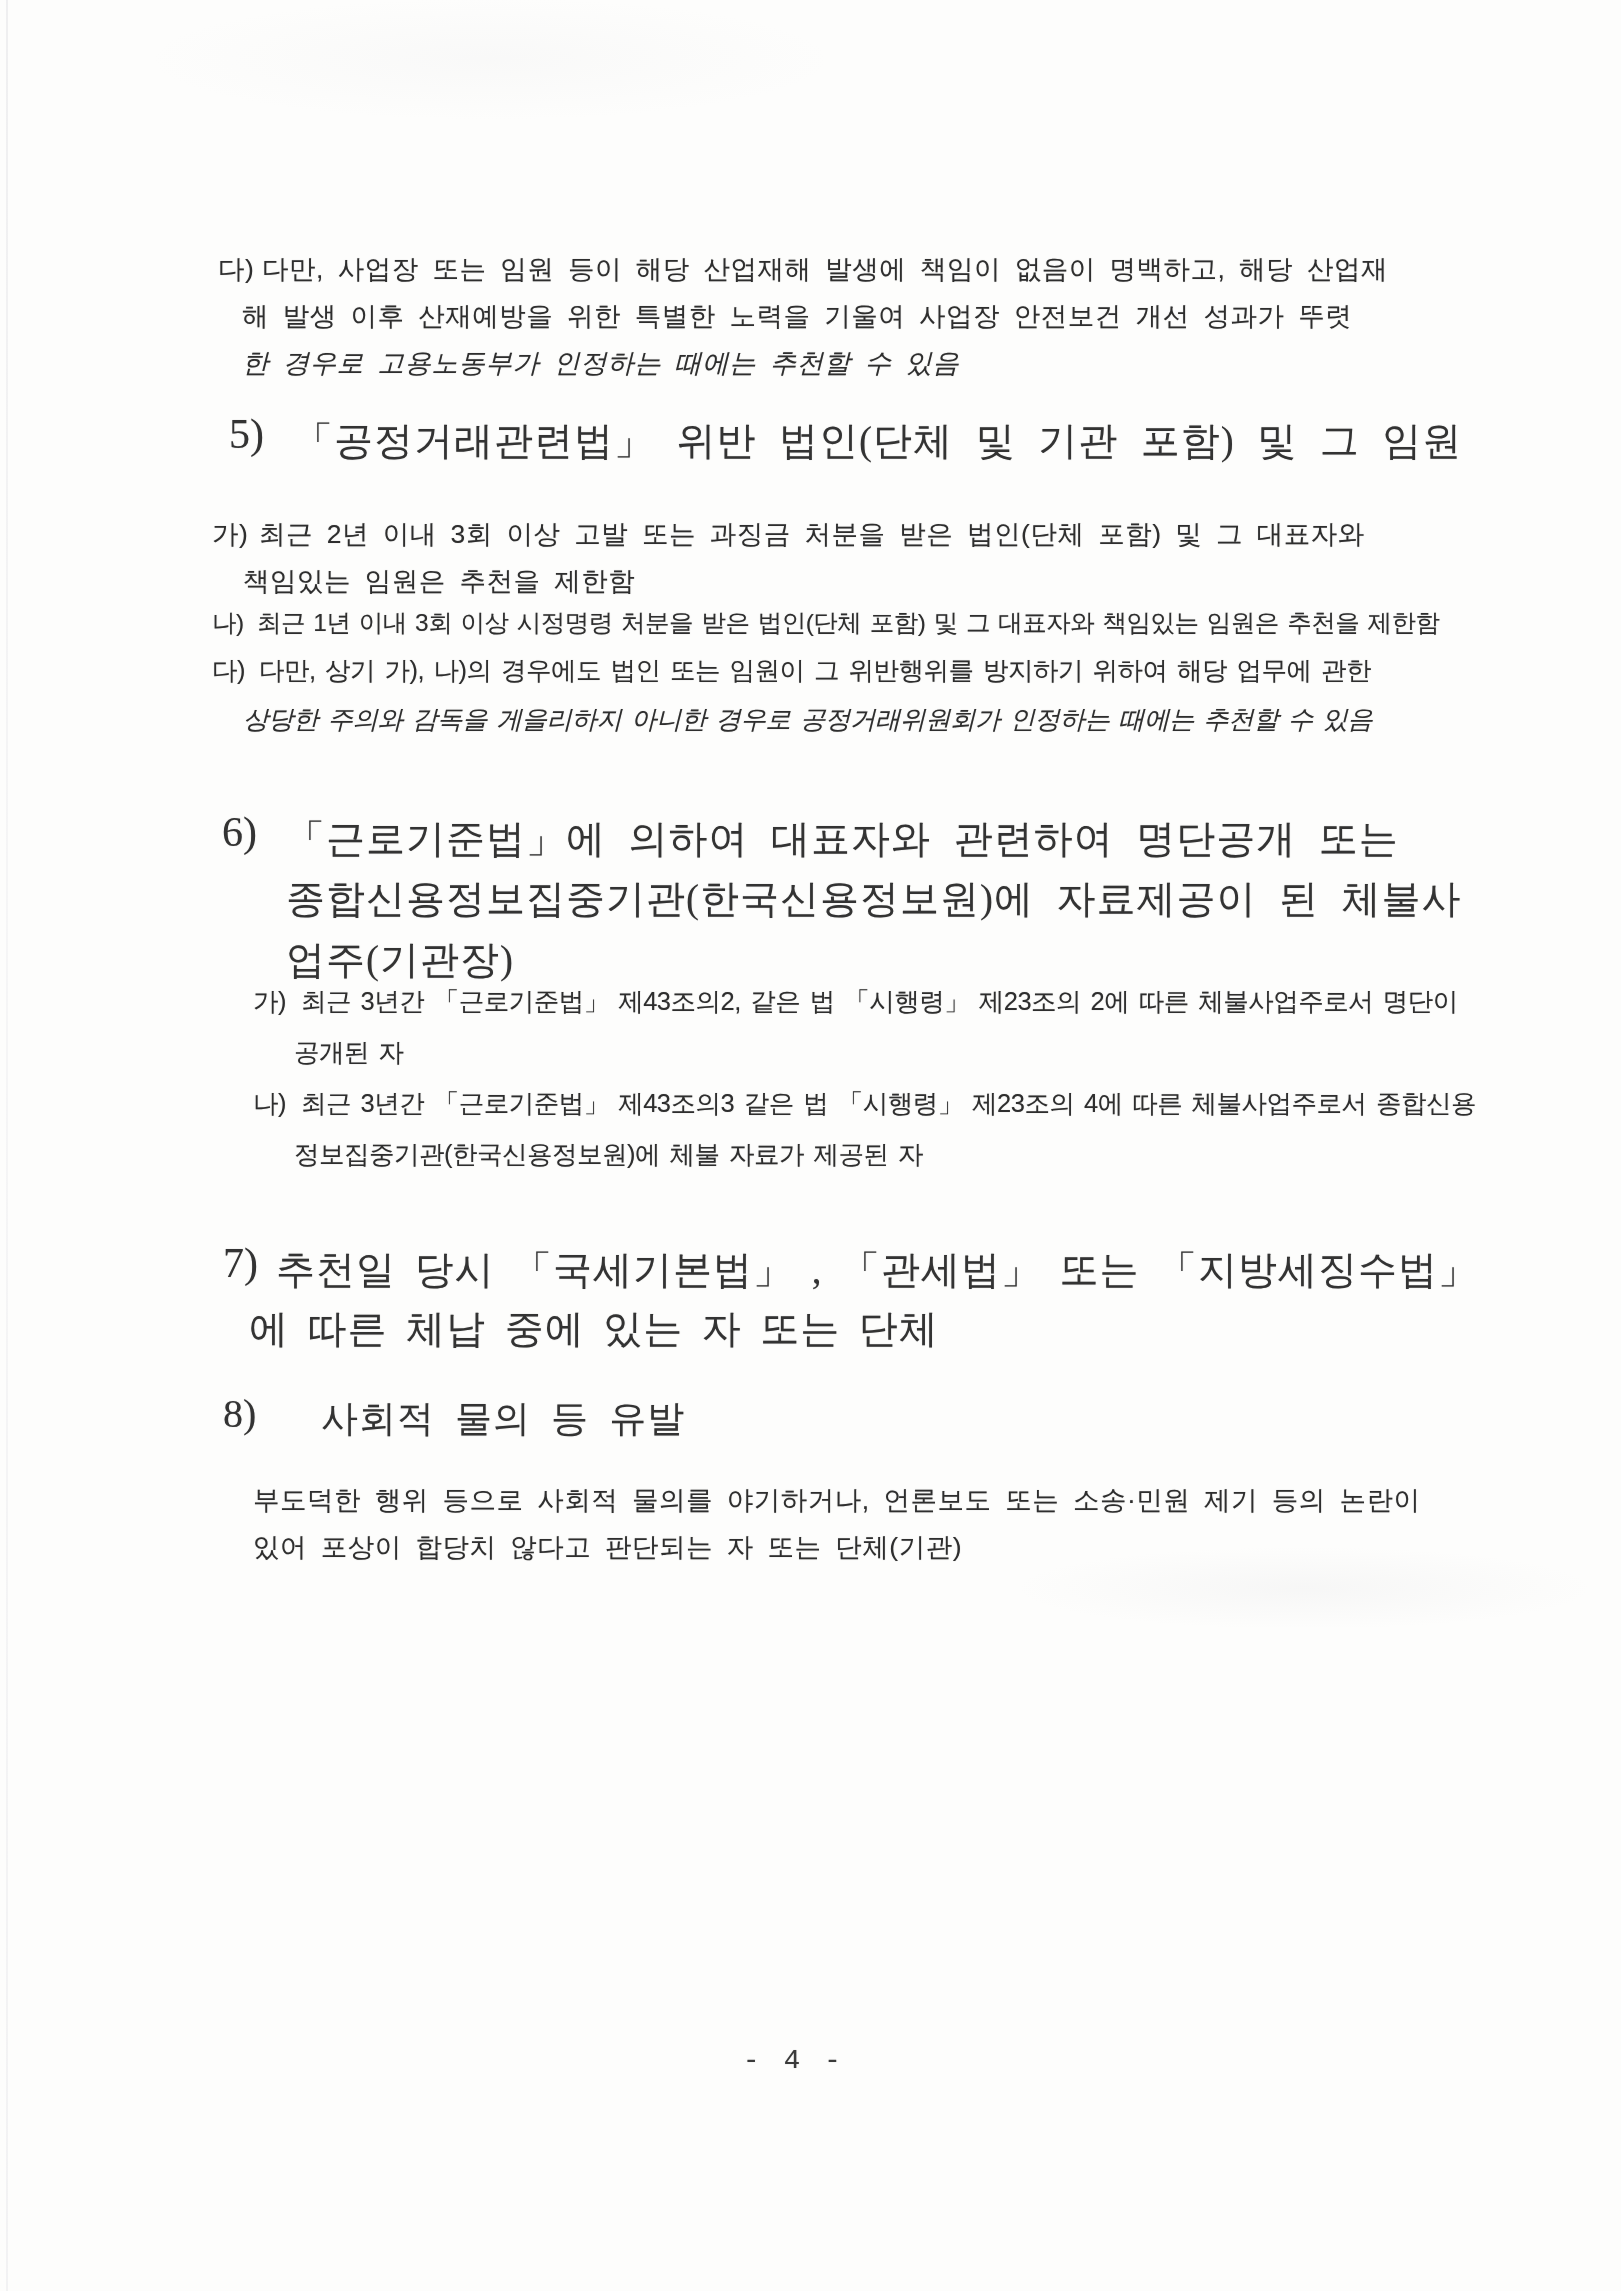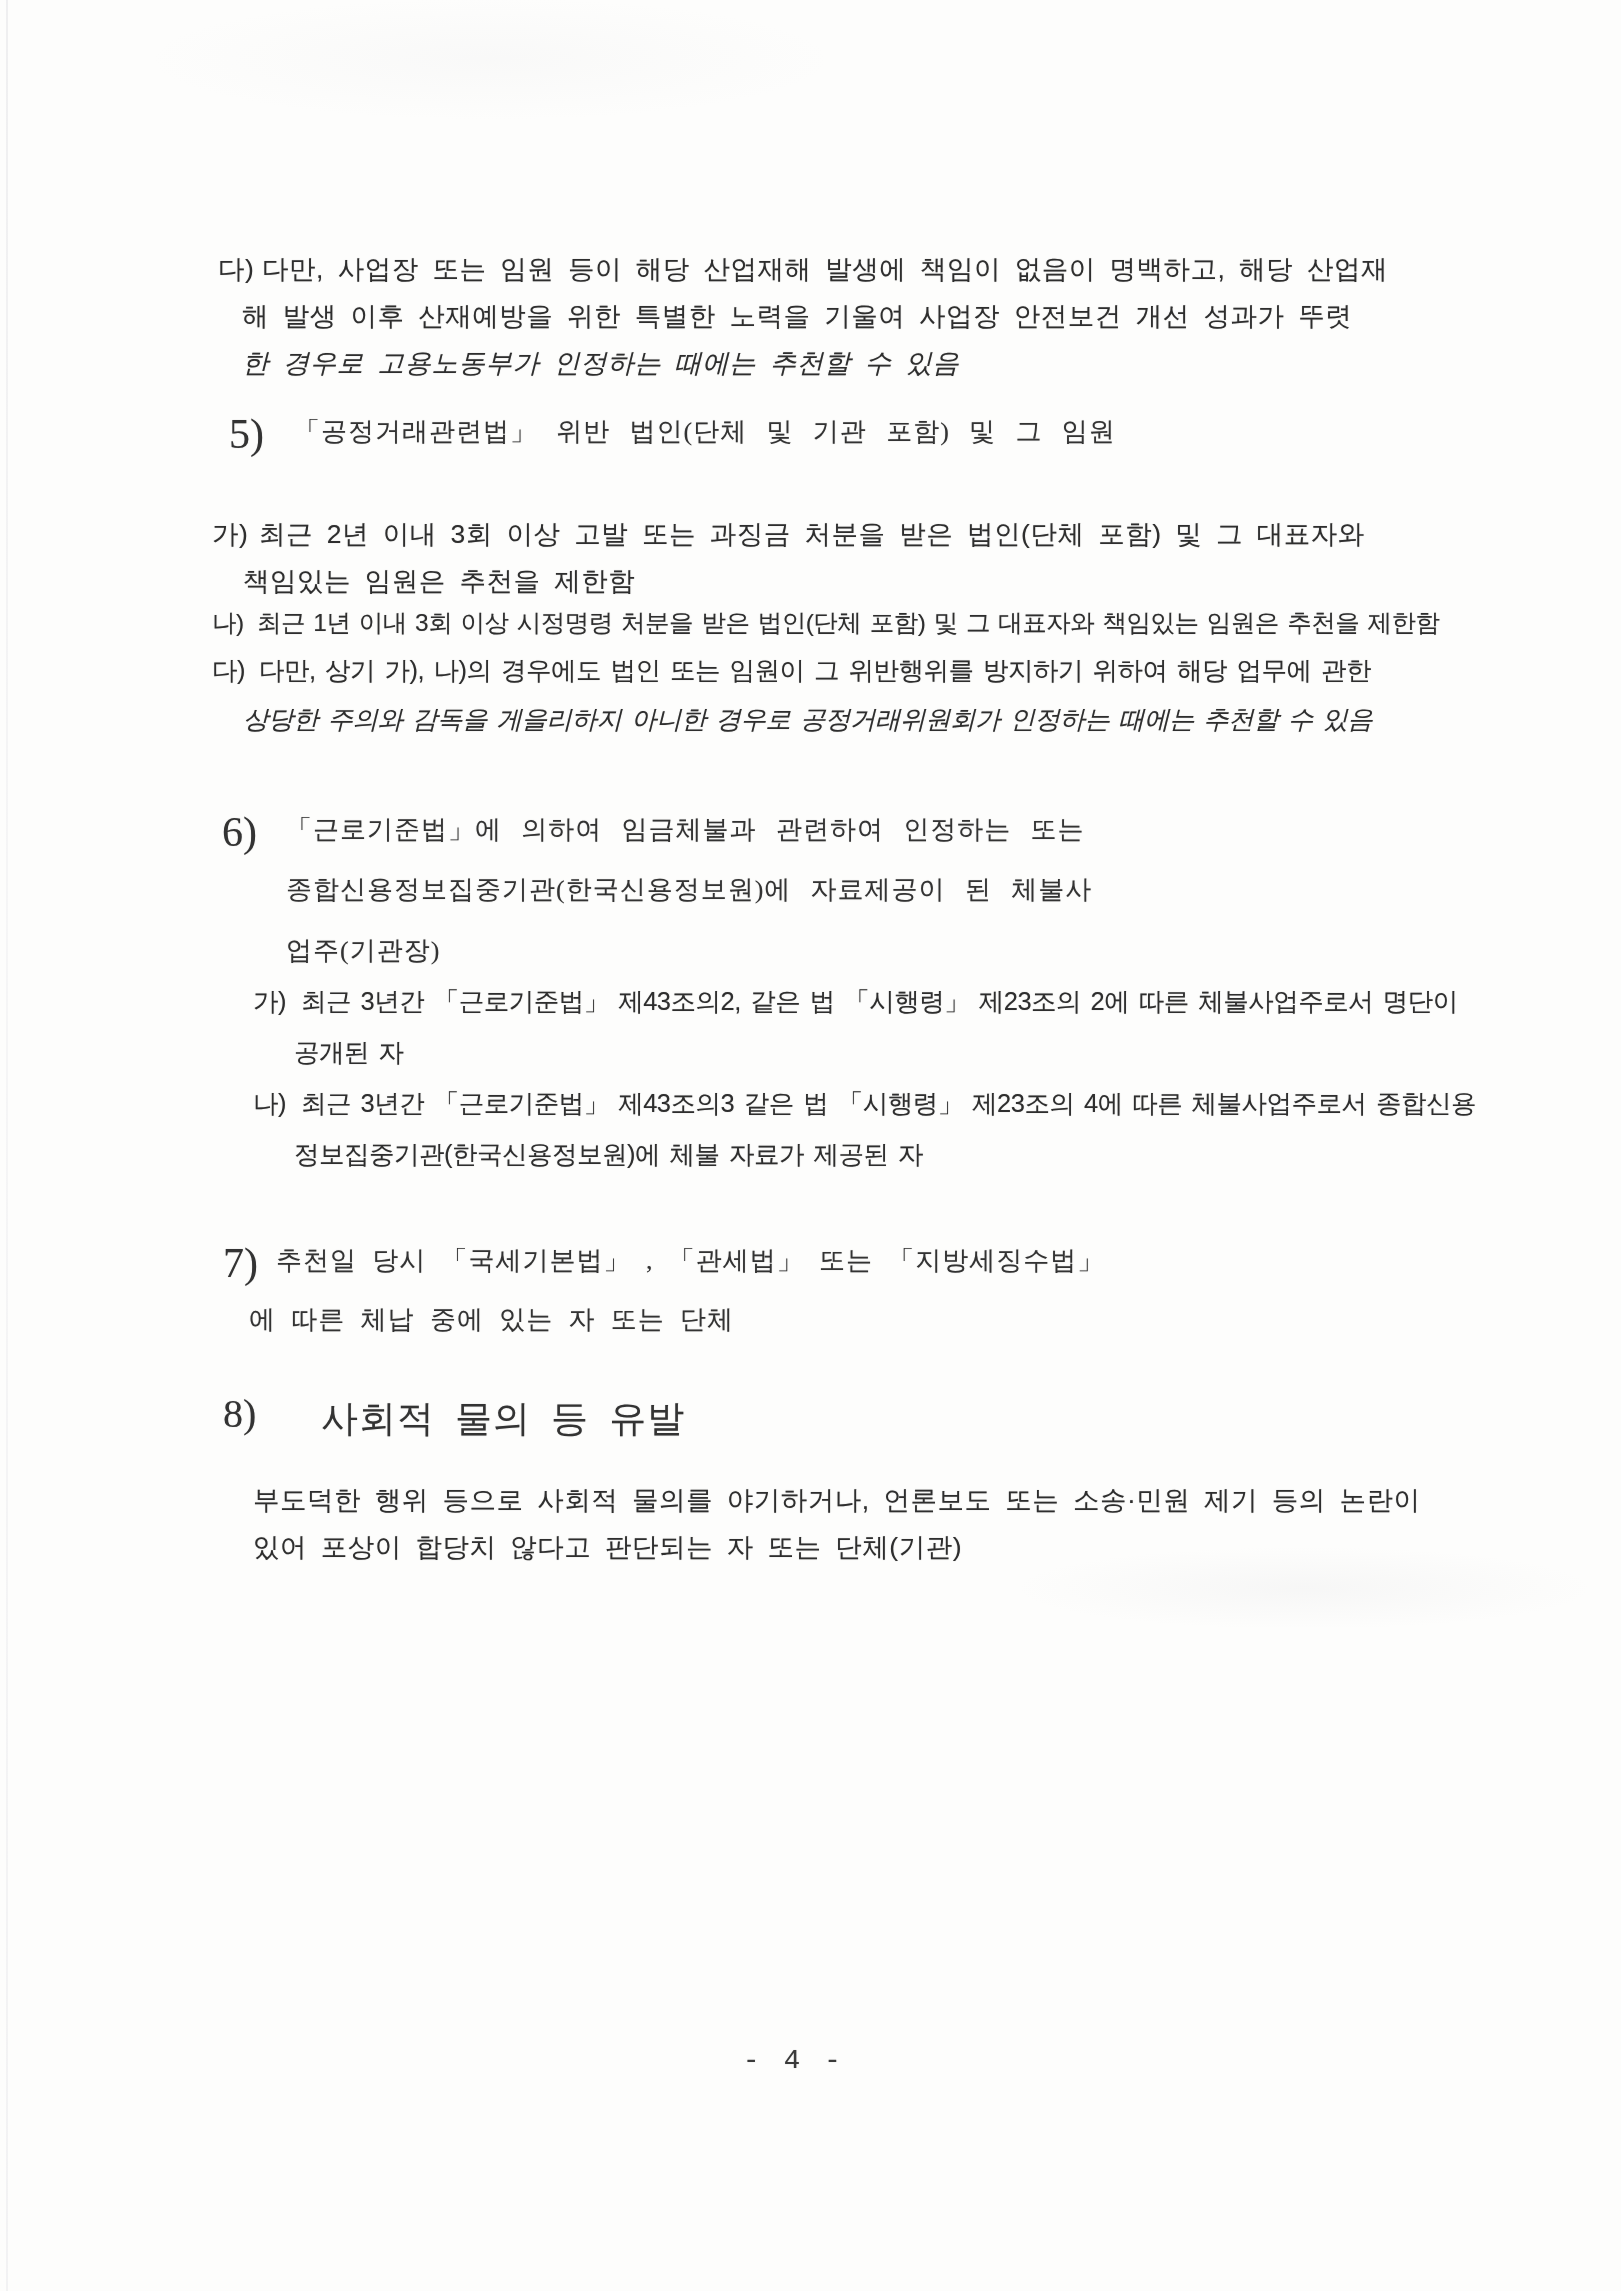--- a/index.html
+++ b/index.html
@@ -42,21 +42,21 @@
     word-spacing: 2px;
     letter-spacing: -0.5px;
   }
   .body-txt-md {
     font-size: 25.5px;
     word-spacing: 2.9px;
     letter-spacing: -0.5px;
   }
   .heading {
     font-family: "Liberation Serif", serif;
-    font-size: 26px;
+    font-size: 39px;
     word-spacing: 11.8px;
     letter-spacing: 1px;
     color: #333333;
   }
   .heading-num {
     font-family: "Liberation Serif", serif;
     font-size: 42px;
     letter-spacing: 0;
     color: #333333;
   }
@@ -95,21 +95,21 @@
     <div class="line body-txt-sm" style="left:257px; top:606px;">최근 1년 이내 3회 이상 시정명령 처분을 받은 법인(단체 포함) 및 그 대표자와 책임있는 임원은 추천을 제한함</div>
   </div>
   <div>
     <div class="line body-txt-md" style="left:212px; top:653px;">다)</div>
     <div class="line body-txt-md" style="left:259px; top:653px;">다만, 상기 가), 나)의 경우에도 법인 또는 임원이 그 위반행위를 방지하기 위하여 해당 업무에 관한</div>
     <div class="line body-txt-md" style="left:243px; top:702px;font-style:italic;">상당한 주의와 감독을 게을리하지 아니한 경우로 공정거래위원회가 인정하는 때에는 추천할 수 있음</div>
   </div>
 
   <div>
     <div class="line heading-num" style="left:222px; top:808px;">6)</div>
-    <div class="line heading" style="left:286px; top:812px;">「근로기준법」에  의하여  임금체불과  관련하여  인정하는  또는</div>
+    <div class="line heading" style="left:286px; top:812px;">「근로기준법」에  의하여  대표자와  관련하여  명단공개  또는</div>
     <div class="line heading" style="left:286px; top:872px;">종합신용정보집중기관(한국신용정보원)에  자료제공이  된  체불사</div>
     <div class="line heading" style="left:286px; top:933px;">업주(기관장)</div>
   </div>
 
   <div>
     <div class="line body-txt-md" style="left:253px; top:984px;">가)</div>
     <div class="line body-txt-md" style="left:301px; top:984px;">최근 3년간 「근로기준법」 제43조의2, 같은 법 「시행령」 제23조의 2에 따른 체불사업주로서 명단이</div>
     <div class="line body-txt-md" style="left:294px; top:1035px;">공개된 자</div>
   </div>
   <div>

